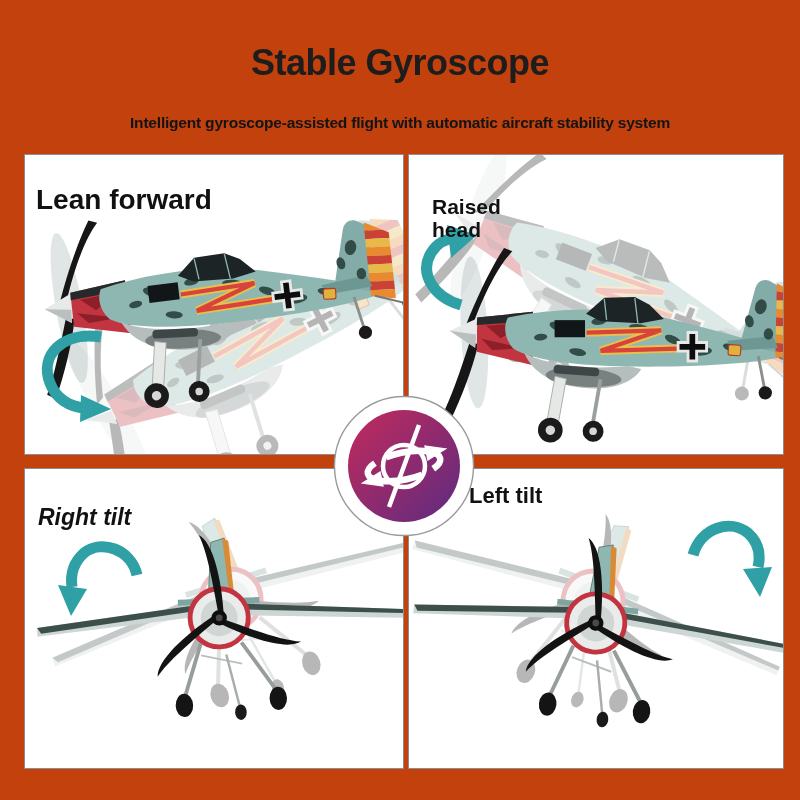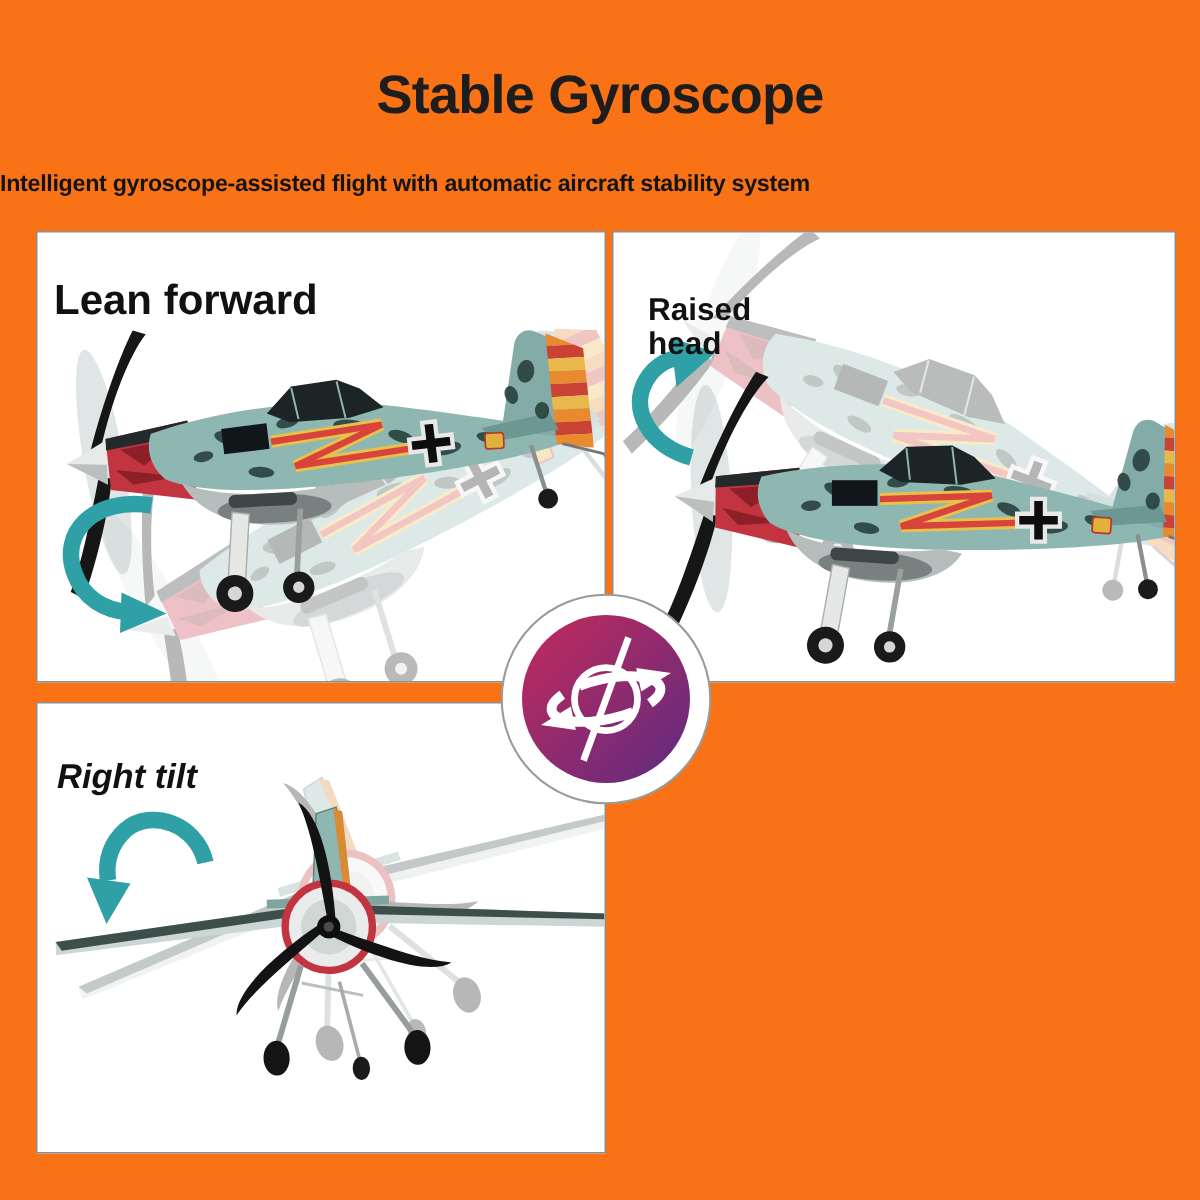--- a/index.html
+++ b/index.html
@@ -1,20 +1,20 @@
 <!DOCTYPE html>
 <html><head>
 <meta charset="utf-8">
 <style>
   html,body{margin:0;padding:0;background:#fff;}
-  .stage{position:relative;width:800px;height:800px;background:#f97316;overflow:hidden;
+  .stage{position:relative;width:800px;height:800px;background:#c2410c;overflow:hidden;
          font-family:"Liberation Sans",sans-serif;color:#1d1d1d;}
   .title{position:absolute;left:0;top:42px;width:800px;text-align:center;
          font-size:36px;font-weight:700;letter-spacing:-0.5px;color:#1d1d1d;}
-  .subtitle{position:absolute;left:0;top:114px;width:800px;text-align:left;
+  .subtitle{position:absolute;left:0;top:114px;width:800px;text-align:center;
          font-size:15.5px;font-weight:700;letter-spacing:-0.2px;color:#141414;}
   .panel{position:absolute;background:#fff;border:1.5px solid #8d8d8d;overflow:hidden;}
   .panel svg.scene{position:absolute;left:0;top:0;}
   .panel-label{position:absolute;font-weight:700;color:#111;z-index:4;line-height:1.08;}
   #p-tl{left:24px;top:154px;width:378px;height:299px;}
   #p-tr{left:408px;top:154px;width:374px;height:299px;}
   #p-bl{left:24px;top:468px;width:378px;height:299px;}
   #p-br{left:408px;top:468px;width:374px;height:299px;}
   #lbl-lean{left:11px;top:30px;font-size:28px;}
   #lbl-raised{left:23px;top:22px;font-size:21px;width:80px;margin-top:19px;}
@@ -169,20 +169,35 @@
         <use href="#plane-front" width="390" height="240"></use>
       </g>
       <g>
         <path d="M112,106 C106,80 76,70 59,84 C49,93 45,104 47,118" stroke="#2fa0a5" stroke-width="11" fill="none"></path>
         <polygon points="33,116 62,120 46,147" fill="#2fa0a5"></polygon>
       </g>
     </svg>
     <div class="panel-label" id="lbl-right">Right tilt</div>
   </div>
 
+  <div class="panel" id="p-br">
+    <svg class="scene" width="374" height="299" viewBox="0 0 374 299">
+      <g class="ghost" transform="translate(-6,20) rotate(20,190,112)">
+        <use href="#plane-front" width="390" height="240"></use>
+      </g>
+      <g transform="translate(2,46) rotate(7,190,112) scale(0.97)">
+        <use href="#plane-front" width="390" height="240"></use>
+      </g>
+      <g>
+        <path d="M284,86 C292,58 322,50 339,64 C349,73 352,85 349,98" stroke="#2fa0a5" stroke-width="11" fill="none"></path>
+        <polygon points="363,98 334,100 351,128" fill="#2fa0a5"></polygon>
+      </g>
+    </svg>
+    <div class="panel-label" id="lbl-left">Left tilt</div>
+  </div>
 
   <div class="center-badge">
     <svg width="142" height="142" viewBox="-71 -71 142 142">
       <defs>
         <linearGradient id="ggrad" x1="0%" y1="0%" x2="100%" y2="100%">
           <stop class="grad-start" offset="0%" stop-color="#c32a5c"></stop>
           <stop class="grad-end" offset="100%" stop-color="#5d2b80"></stop>
         </linearGradient>
       </defs>
       <circle r="69.5" fill="#fff" stroke="#9a9a9a" stroke-width="1.4"></circle>

